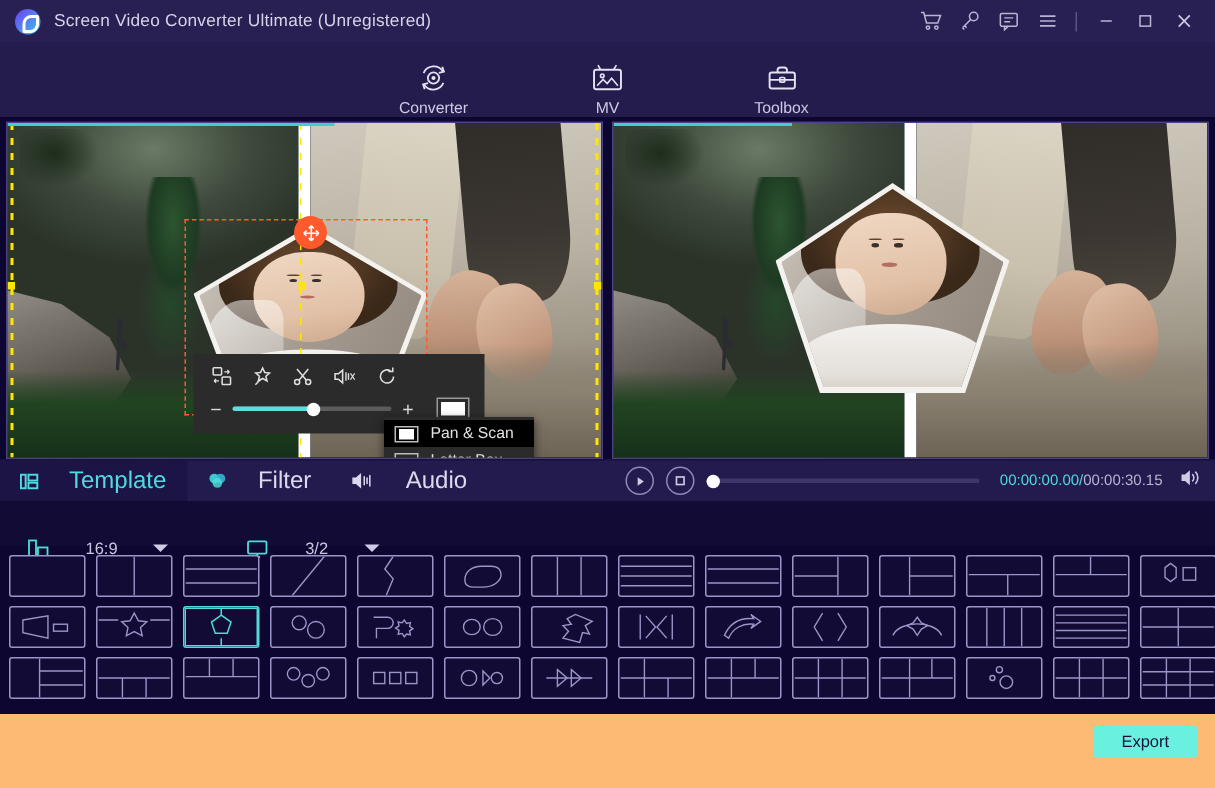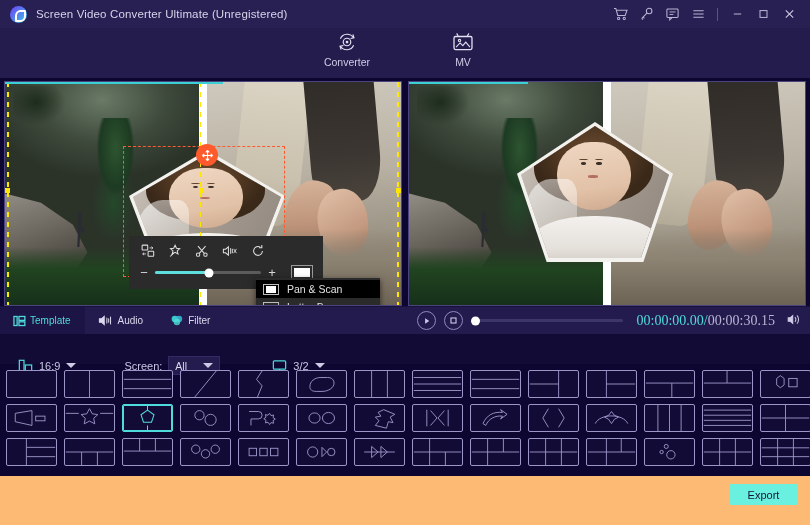--- a/index.html
+++ b/index.html
@@ -46,21 +46,21 @@
     cursor: pointer;
   }
   .tb-ic svg { display: block; }
   .tb-div {
     width: 1px; height: 13px; background: #5b5387; margin: 0 6px;
   }
 
   
   .nav {
     height: 50px; background: #241c4d;
-    display: flex; justify-content: center; align-items: flex-start;
+    display: flex; justify-content: center; align-items: flex-end;
     gap: 44px;
   }
   .nav-item {
     width: 72px; display: flex; flex-direction: column;
     align-items: center; gap: 3px; cursor: pointer;
     padding-top: 3px;
   }
   .nav-label { font-size: 10.5px; color: #cfcbe6; }
   .nav-item.active .nav-label { color: #55e0de; }
   .nav-ico { height: 22px; display: flex; align-items: center; }
@@ -219,58 +219,58 @@
     width:9px; height:9px; border-radius:50%; background:#ffffff;}
   .ps-btn {
     width:22px; height:15px; background:#2b2b2b; border:1px solid #9a9a9a;
     margin-left:8px; cursor:pointer; position:relative;
   }
   .ps-btn::after{content:"";position:absolute;left:2px;top:2px;right:2px;bottom:2px;background:#ffffff;}
 
   
   .dd-menu {
     position:absolute; z-index: 14; background:#2b2b2b;
-    width:124px; padding:2px 0; box-shadow:0 2px 6px rgba(0,0,0,.6);
+    width:100px; padding:2px 0; box-shadow:0 2px 6px rgba(0,0,0,.6);
   }
   .dd-item {
     display:flex; align-items:center; gap:8px; height:18px;
     padding:0 7px; color:#e2e2e2; font-size:10.5px; cursor:pointer;
   }
   .dd-item.sel { background:#000000; }
   .dd-ic { width:16px; height:11px; border:1px solid #bdbdbd; position:relative; flex:0 0 auto;}
   .dd-ic.panscan::after{content:"";position:absolute;left:2px;top:1px;right:2px;bottom:1px;background:#fff;}
   .dd-ic.letter::after{content:"";position:absolute;left:0px;top:2.5px;right:0px;bottom:2.5px;background:#fff;}
 
   
   .editstrip {
     height: 28px; background:#231b4e; display:flex; align-items:stretch;
     border-top:1px solid #17113c;
   }
   .et-left { display:flex; width:50%; }
   .et-tab {
-    display:flex; align-items:center; gap:4px; padding:0 14px 0 13px;
-    font-size:10px; color:#dcd9ee; cursor:pointer;
+    display:flex; align-items:center; gap:20px; padding:0 14px 0 13px;
+    font-size:16px; color:#dcd9ee; cursor:pointer;
   }
   .et-tab.active { background:#1b1444; color:#4fdbdb; }
   .et-right { width:50%; display:flex; align-items:center; gap:8px; padding-left:12px;}
   .pbtn { width:19px; height:19px; border:1.3px solid #8f8ab8; border-radius:50%;
     display:flex;align-items:center;justify-content:center;cursor:pointer;}
   .seek { position:relative; flex:1 1 auto; height:3px; background:#3d3668; margin:0 6px 0 2px;
     border-radius:2px; cursor:pointer;}
   .seek-knob { position:absolute; left:0; top:50%; transform:translate(-2px,-50%);
     width:9px;height:9px;border-radius:50%;background:#fff;}
-  .timecode { font-family:Liberation Serif, serif; font-size:14px; color:#4fdbdb; white-space:nowrap;}
+  .timecode { font-family:Liberation Sans, sans-serif; font-size:10px; color:#4fdbdb; white-space:nowrap;}
   .timecode .tot { color:#b9b5d4; }
 
   
   .optbar {
     height: 30px; background:#120b36; display:flex; align-items:center;
     padding: 0 10px; gap: 0px; font-size:11px; color:#cac6e2;
   }
-  .opt-group { display:flex; align-items:center; gap:6px;margin-top:33px; }
+  .opt-group { display:flex; align-items:center; gap:24px;margin-top:33px; }
   .caret { width:0;height:0;border-left:5px solid transparent;border-right:5px solid transparent;
     border-top:5px solid #cfcbe6; cursor:pointer;}
   .sel-box {
     background:#241b4e; border:1px solid #342a63; height:19px; display:flex;
     align-items:center; justify-content:space-between; padding:0 6px; gap:8px; cursor:pointer;
     color:#dcd9ee; font-size:10.5px;
   }
   .border-line { width:78px; height:2px; background:#4fdbdb; }
   .sq-btn { width:20px; height:19px; background:#241b4e; border:1px solid #342a63;
     display:flex;align-items:center;justify-content:center;cursor:pointer;}
@@ -373,20 +373,31 @@
           <rect x="3.2" y="6" width="19.6" height="14.2" rx="1.6"></rect>
           <path d="M5.4 17.6l4.4-4.6 3 3 3.2-3.8 4.6 5.4" stroke-width="1.2"></path>
           <circle cx="9.2" cy="10.4" r="1.3" stroke-width="1.2"></circle>
           <path d="M8 6L6.1 2.6M17.4 6l2.1-3.4" stroke-width="1.2"></path>
         </svg>
       </div>
       <div class="nav-label">MV</div>
     </div>
 
 
+    <div class="nav-item">
+      <div class="nav-ico">
+        <svg width="23" height="22" viewBox="0 0 24 24" fill="none" stroke="#e4e1f2" stroke-width="1.4">
+          <rect x="2.8" y="8" width="18.4" height="11.6" rx="1.6"></rect>
+          <path d="M8.6 8V6.4a2 2 0 0 1 2-2h2.8a2 2 0 0 1 2 2V8"></path>
+          <path d="M2.8 13.4h18.4" stroke-width="1.2"></path>
+          <rect x="10.2" y="11.6" width="3.6" height="3.4" rx=".6" stroke-width="1.2"></rect>
+        </svg>
+      </div>
+      <div class="nav-label">Toolbox</div>
+    </div>
   </div>
 
   <div class="previews">
 
     <div class="pv">
       <div class="pv-top-line"></div>
 
       <div class="half left">
         <div class="scene-lake">
           <div class="tree2"></div>
@@ -545,33 +556,33 @@
     <div class="et-left">
       <div class="et-tab active">
         <svg width="13" height="12" viewBox="0 0 14 13" fill="none" stroke="#4fdbdb" stroke-width="1.4">
           <rect x="1" y="1.6" width="3.4" height="9.8"></rect>
             <rect x="6.4" y="1.6" width="6.4" height="4.2"></rect>
             <rect x="6.4" y="7.4" width="6.4" height="4"></rect>
         </svg>
         <span>Template</span>
       </div>
       <div class="et-tab">
-        <svg width="16" height="13" viewBox="0 0 17 14" fill="none" stroke="#dcd9ee" stroke-width="1.1">
-          <path d="M1.4 5.2h2.2l3-2.6v8.8l-3-2.6H1.4z" fill="#dcd9ee"></path>
-          <path d="M9.4 4.2v5.6M11.4 5v4M13.4 3.2v7.6" stroke-linecap="round"></path>
-        </svg>
-        <span>Audio</span>
-      </div>
-      <div class="et-tab">
         <svg width="14" height="13" viewBox="0 0 15 14" fill="none">
           <circle cx="5.2" cy="5.4" r="3.5" fill="#3ac9cd"></circle>
             <circle cx="9.6" cy="5.4" r="3.5" fill="#39bcd8" fill-opacity=".85"></circle>
           <circle cx="7.4" cy="8.6" r="3.5" fill="#4fe0d8" fill-opacity=".8"></circle>
         </svg>
         <span>Filter</span>
+      </div>
+      <div class="et-tab">
+        <svg width="16" height="13" viewBox="0 0 17 14" fill="none" stroke="#dcd9ee" stroke-width="1.1">
+          <path d="M1.4 5.2h2.2l3-2.6v8.8l-3-2.6H1.4z" fill="#dcd9ee"></path>
+          <path d="M9.4 4.2v5.6M11.4 5v4M13.4 3.2v7.6" stroke-linecap="round"></path>
+        </svg>
+        <span>Audio</span>
       </div>
     </div>
 
     <div class="et-right">
       <div class="pbtn">
         <svg width="8" height="8" viewBox="0 0 9 9" fill="#cfcbe6">
             <path d="M2.4 1.4L7 4.5 2.4 7.6z"></path>
           </svg>
       </div>
       <div class="pbtn">
@@ -596,27 +607,20 @@
     <div class="opt-group" style="margin-left:8px;">
       <svg width="15" height="14" viewBox="0 0 16 15" fill="none" stroke="#4fdbdb" stroke-width="1.3">
         <rect x="1.4" y="1.4" width="5" height="11.6"></rect>
           <rect x="7.8" y="6.4" width="6.8" height="6.6"></rect>
       </svg>
       <span>16:9</span>
       <span class="caret"></span>
     </div>
 
 
-    <div class="opt-group" style="margin-left:48px;">
-      <span>Screen:</span>
-      <div class="sel-box" style="width:52px;">
-        <span>All</span>
-        <span class="caret"></span>
-      </div>
-    </div>
 
     <div class="opt-group" style="margin-left:52px;">
       <svg width="15" height="14" viewBox="0 0 16 15" fill="none" stroke="#4fdbdb" stroke-width="1.3">
         <rect x="1.4" y="2" width="13.2" height="8.8" rx="1"></rect>
           <path d="M6 13.2h4M8 10.8v2.4"></path>
       </svg>
       <span>3/2</span>
       <span class="caret"></span>
     </div>
   </div>

